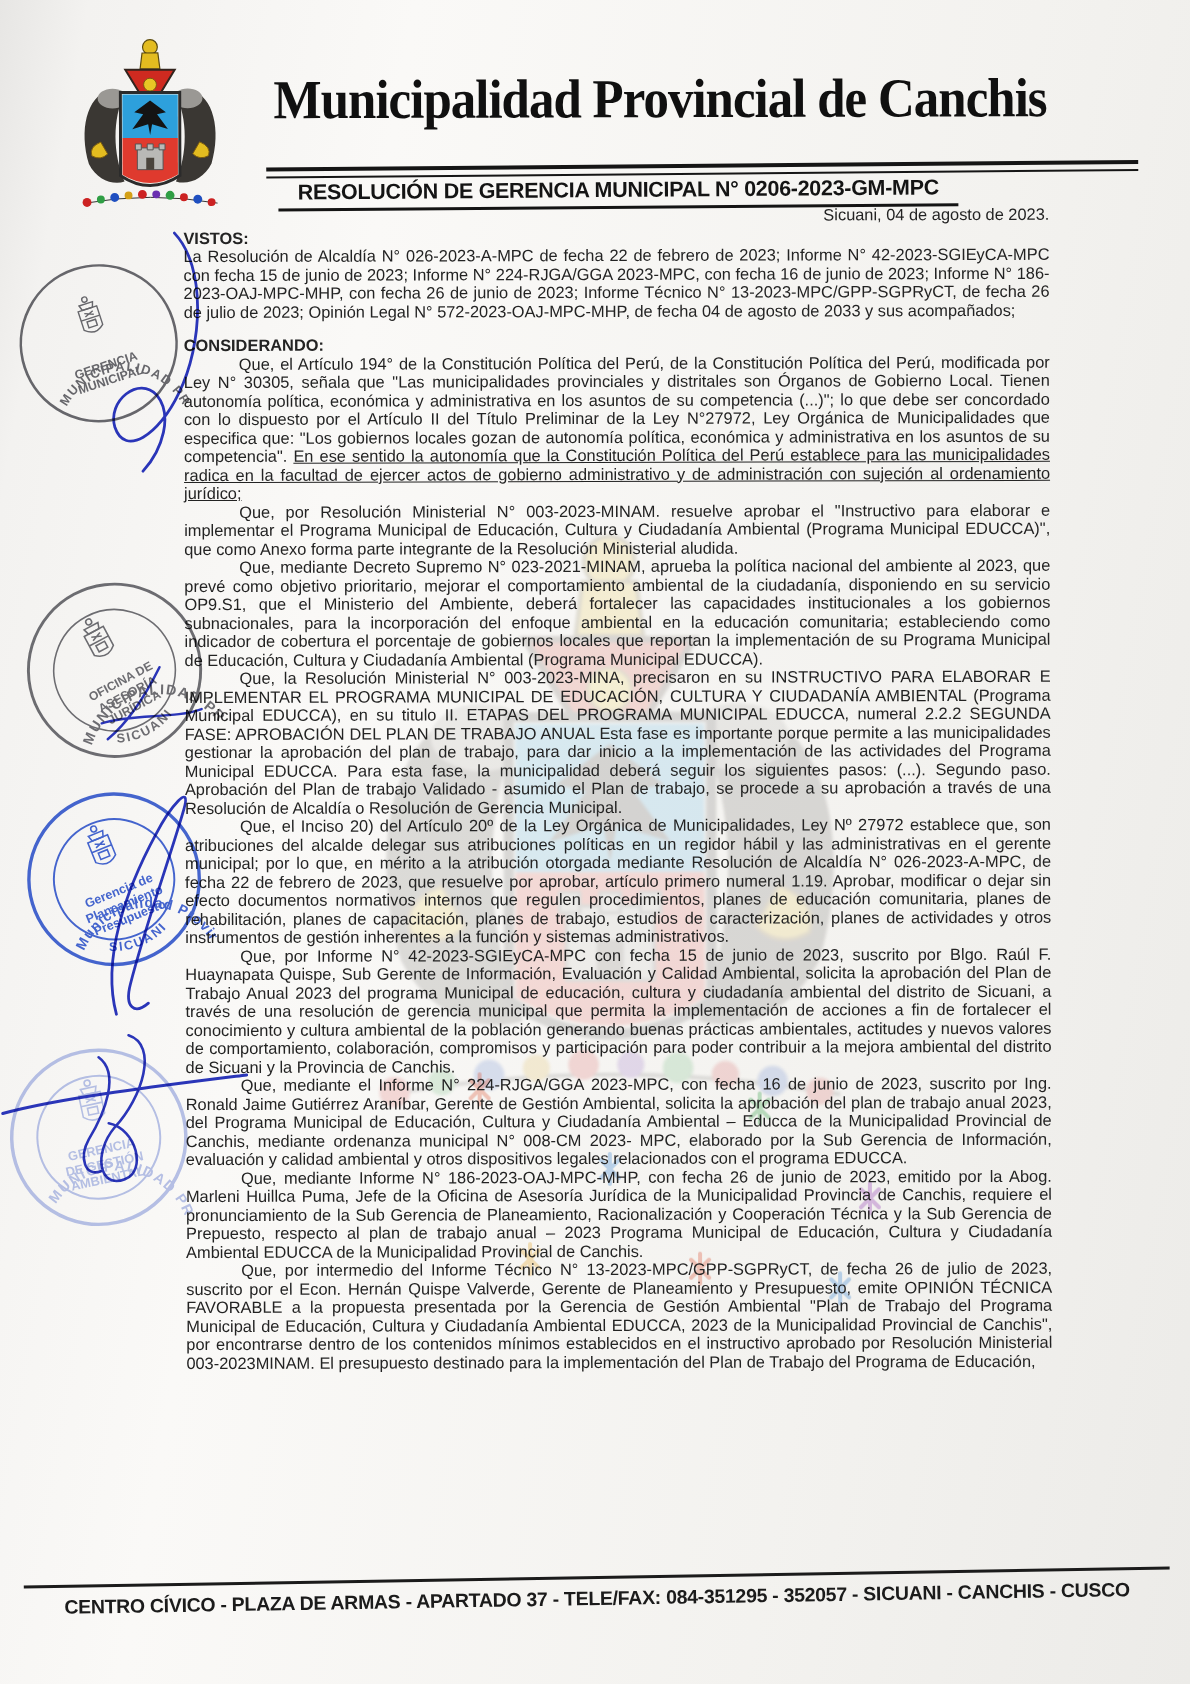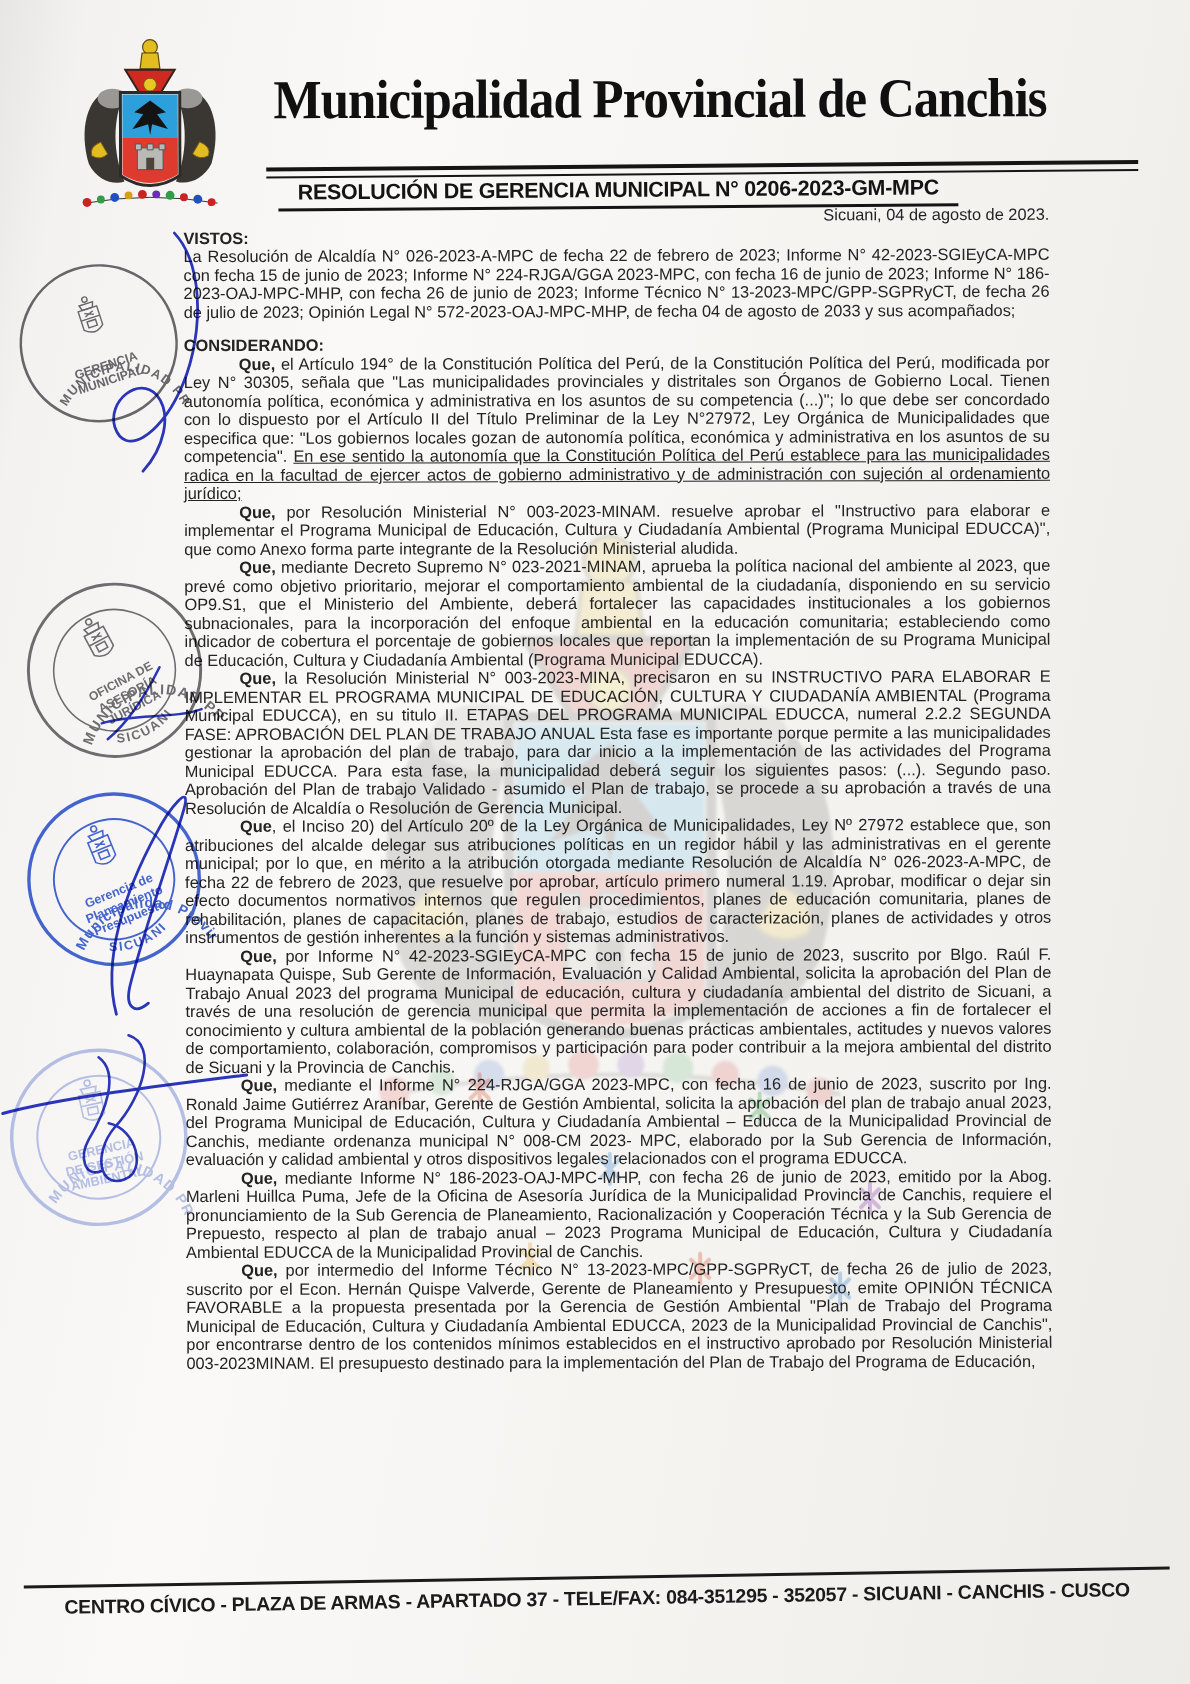--- a/index.html
+++ b/index.html
@@ -24,21 +24,21 @@
     border-bottom:3.5px solid #141414;padding-bottom:3px;transform:rotate(-0.3deg);white-space:nowrap;
   }
   
   .content{position:absolute;left:185px;top:206px;width:866px;
     font-size:16.4px;line-height:18.5px;text-align:justify;color:#232323;z-index:2;}
   .date-line{text-align:right;margin:0 0 3px 0;}
   .heading{font-weight:700;margin:0;}
   .gap{height:15px;}
   p.para{margin:0;text-indent:55px;}
   p.noindent{margin:0;text-indent:0;}
-  b.lead{font-weight:700;}
+  b.lead{font-weight:400;}
   .u{text-decoration:underline;}
   
   .footer{position:absolute;left:22px;top:1576px;width:1146px;transform:rotate(-0.8deg);z-index:2;}
   .footer-rule{border-top:3.5px solid #1b1b1b;}
   .footer-text{margin-top:8px;text-align:center;font-weight:700;font-size:19.5px;
     letter-spacing:-0.3px;color:#1b1b1b;white-space:nowrap;}
   
   .stamp{position:absolute;mix-blend-mode:multiply;z-index:3;}
   .stamp svg text{font-family:"Liberation Sans",sans-serif;}
   .sig{position:absolute;z-index:4;mix-blend-mode:multiply;}

